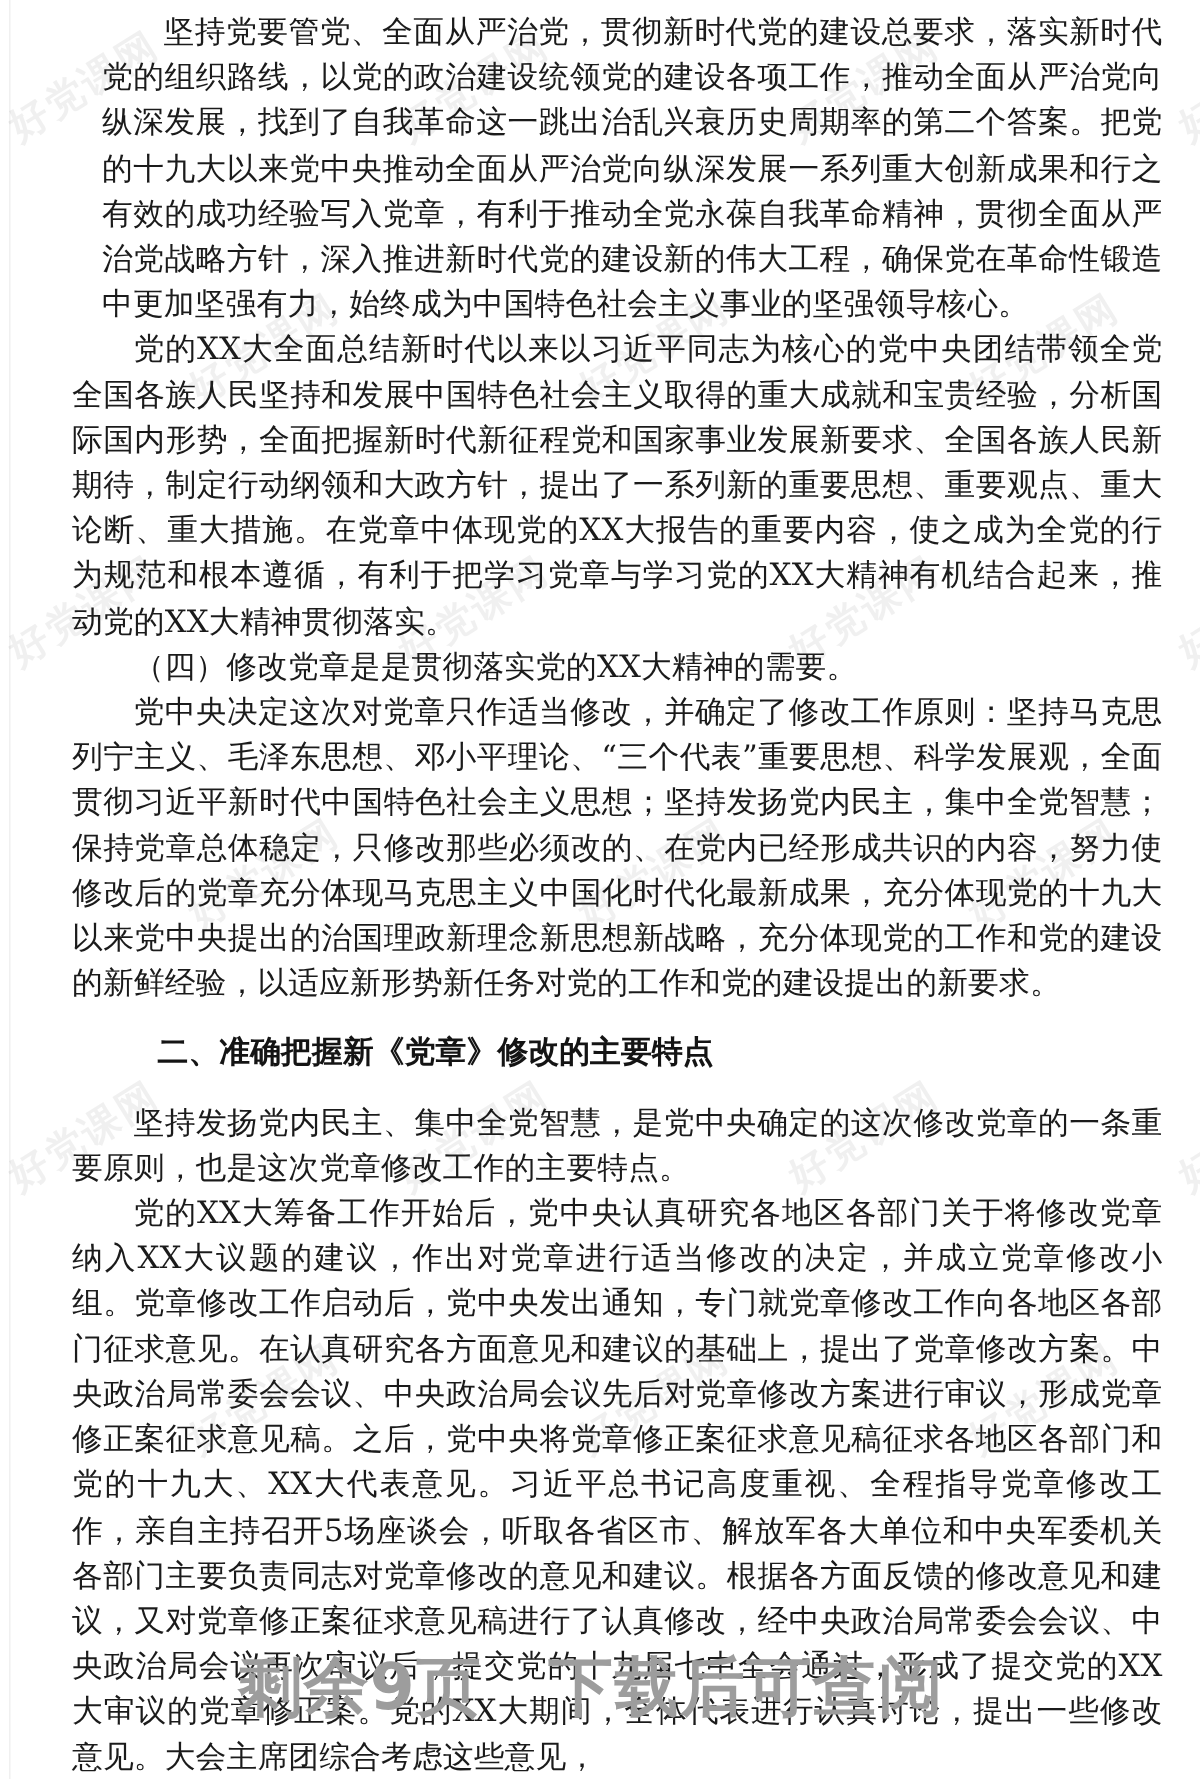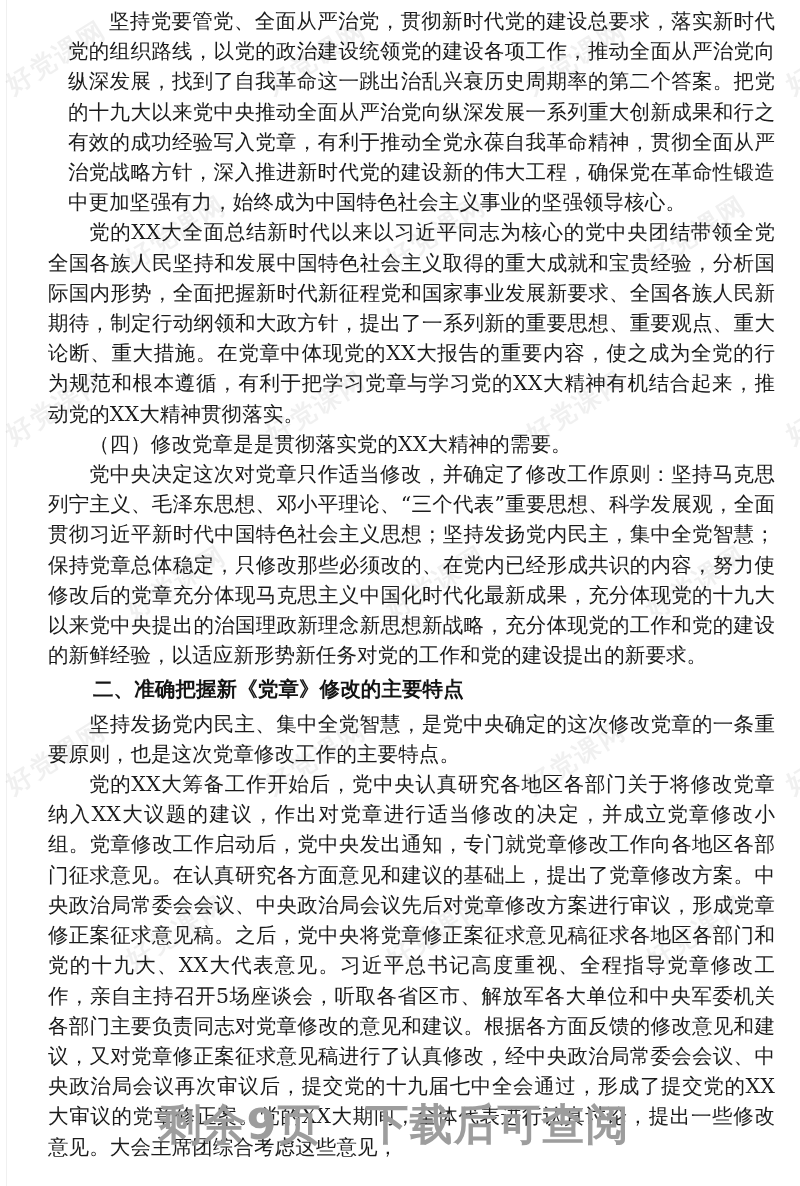--- a/index.html
+++ b/index.html
@@ -64,21 +64,21 @@
     text-align: justify;
     text-justify: inter-ideograph;
     text-indent: 2em;
     letter-spacing: 0.1px;
   }
   p.para.first {
     padding-top: 6px;
     margin-left: 20px;
   }
   p.heading {
-    margin: 4px;
+    margin: 16px;
     font-size: 20.5px;
     line-height: 30.2px;
     color: #141414;
     text-indent: 2em;
     font-weight: 600;
     letter-spacing: 0.1px;
   }
   .footer-banner {
     position: absolute;
     left: 0;

